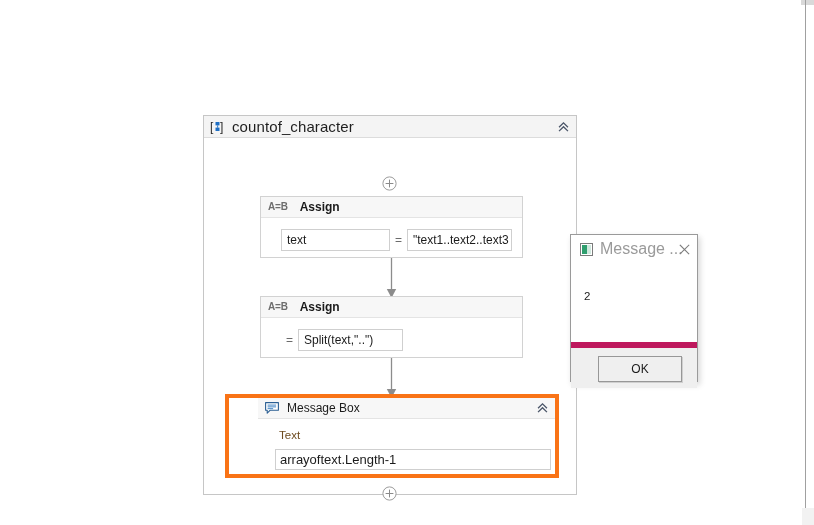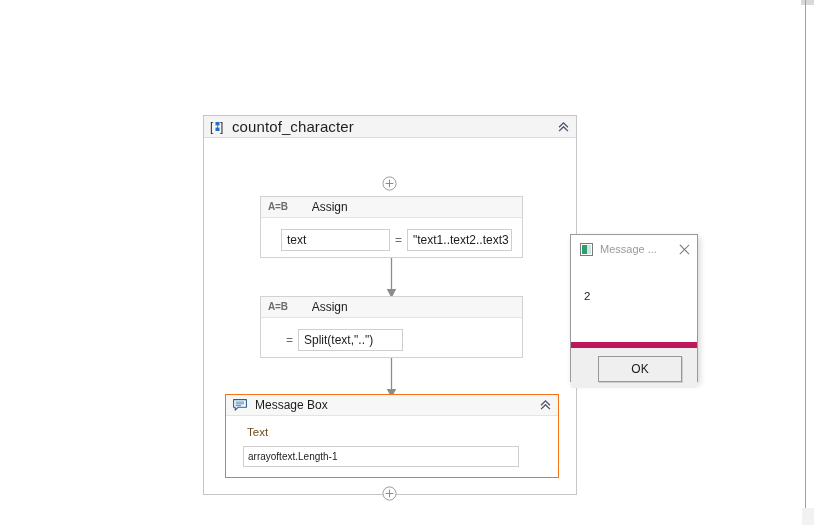--- a/index.html
+++ b/index.html
@@ -123,21 +123,22 @@
     border-bottom: 1px solid #e4e4e4;
     display: flex;
     align-items: center;
     padding: 0 7px;
     box-sizing: border-box;
     position: relative;
   }
   .activity-title {
     font-size: 12px;
     color: #1b1b1b;
-    margin-left: 24px;
+    margin-left: 12px;
+    font-weight: bold;
   }
   .assign-icon {
     font-size: 10px;
     font-weight: bold;
     color: #6e6e6e;
     letter-spacing: -0.2px;
     line-height: 1;
     flex: 0 0 auto;
     font-family: "Liberation Sans", sans-serif;
   }
@@ -172,22 +173,23 @@
     color: #6b6b6b;
     font-size: 12px;
     padding: 0 5px;
     line-height: 1;
   }
 
   
   .msgbox-card {
     position: absolute;
     background: #ffffff;
-    border: 1px solid #f97316;
-    box-sizing: border-box;
+    border: 4px solid #f97316;
+    box-sizing: border-box;
+    padding-left: 29px;
   }
   .msgbox-header {
     height: 21px;
     background: #f7f7f7;
     border-bottom: 1px solid #e4e4e4;
     display: flex;
     align-items: center;
     padding: 0 7px;
     box-sizing: border-box;
     position: relative;
@@ -208,21 +210,21 @@
   }
   .msgbox-input {
     position: absolute;
     left: 17px;
     top: 30px;
     width: 276px;
     height: 21px;
     border: 1px solid #cfcfcf;
     background: #ffffff;
     box-sizing: border-box;
-    font-size: 10px;
+    font-size: 13px;
     color: #1b1b1b;
     line-height: 19px;
     padding: 0 4px;
     overflow: hidden;
     white-space: nowrap;
   }
 
   
   .dialog {
     position: absolute;
@@ -243,21 +245,21 @@
     padding: 0 4px 0 9px;
     box-sizing: border-box;
     position: relative;
   }
   .dialog-appicon {
     width: 13px; height: 13px;
     flex: 0 0 auto;
     position: relative;
   }
   .dialog-title {
-    font-size: 11px;
+    font-size: 16px;
     color: #9a9a9a;
     margin-left: 7px;
     white-space: nowrap;
     overflow: hidden;
   }
   .dialog-close {
     position: absolute;
     right: 5px;
     top: 7px;
     width: 15px;

